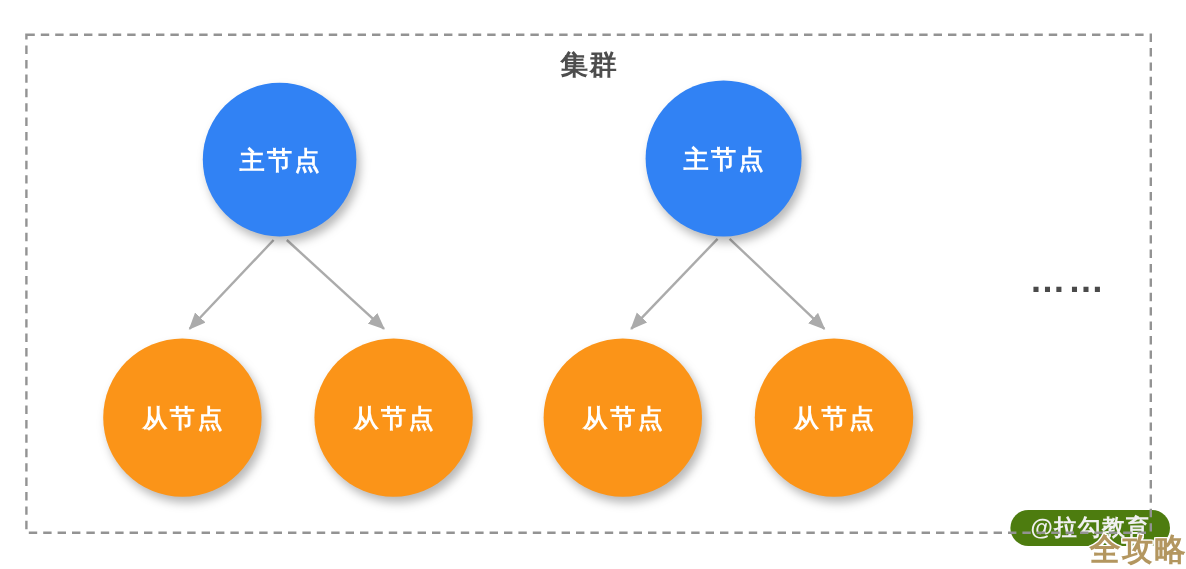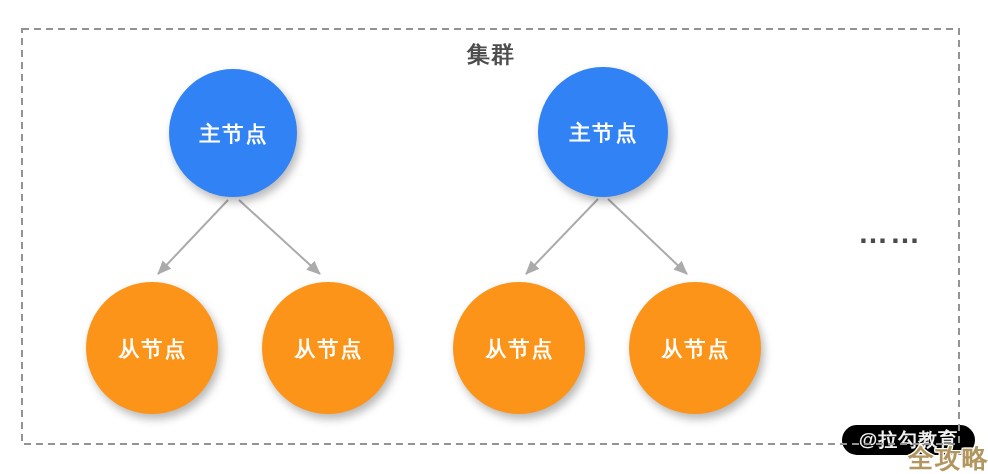--- a/index.html
+++ b/index.html
@@ -37,21 +37,21 @@
     font-weight: bold;
     letter-spacing: 2px;
   }
   .watermark-pill {
     position: absolute;
     left: 842px;
     top: 425px;
     width: 133px;
     height: 30px;
     border-radius: 15px;
-    background: #000000;
+    background: #4d7c0f;
     z-index: 1;
     display: flex;
     align-items: center;
     justify-content: center;
   }
   .watermark-handle {
     font-size: 19px;
     font-weight: 700;
     letter-spacing: 1px;
     color: #f0f0f0;

